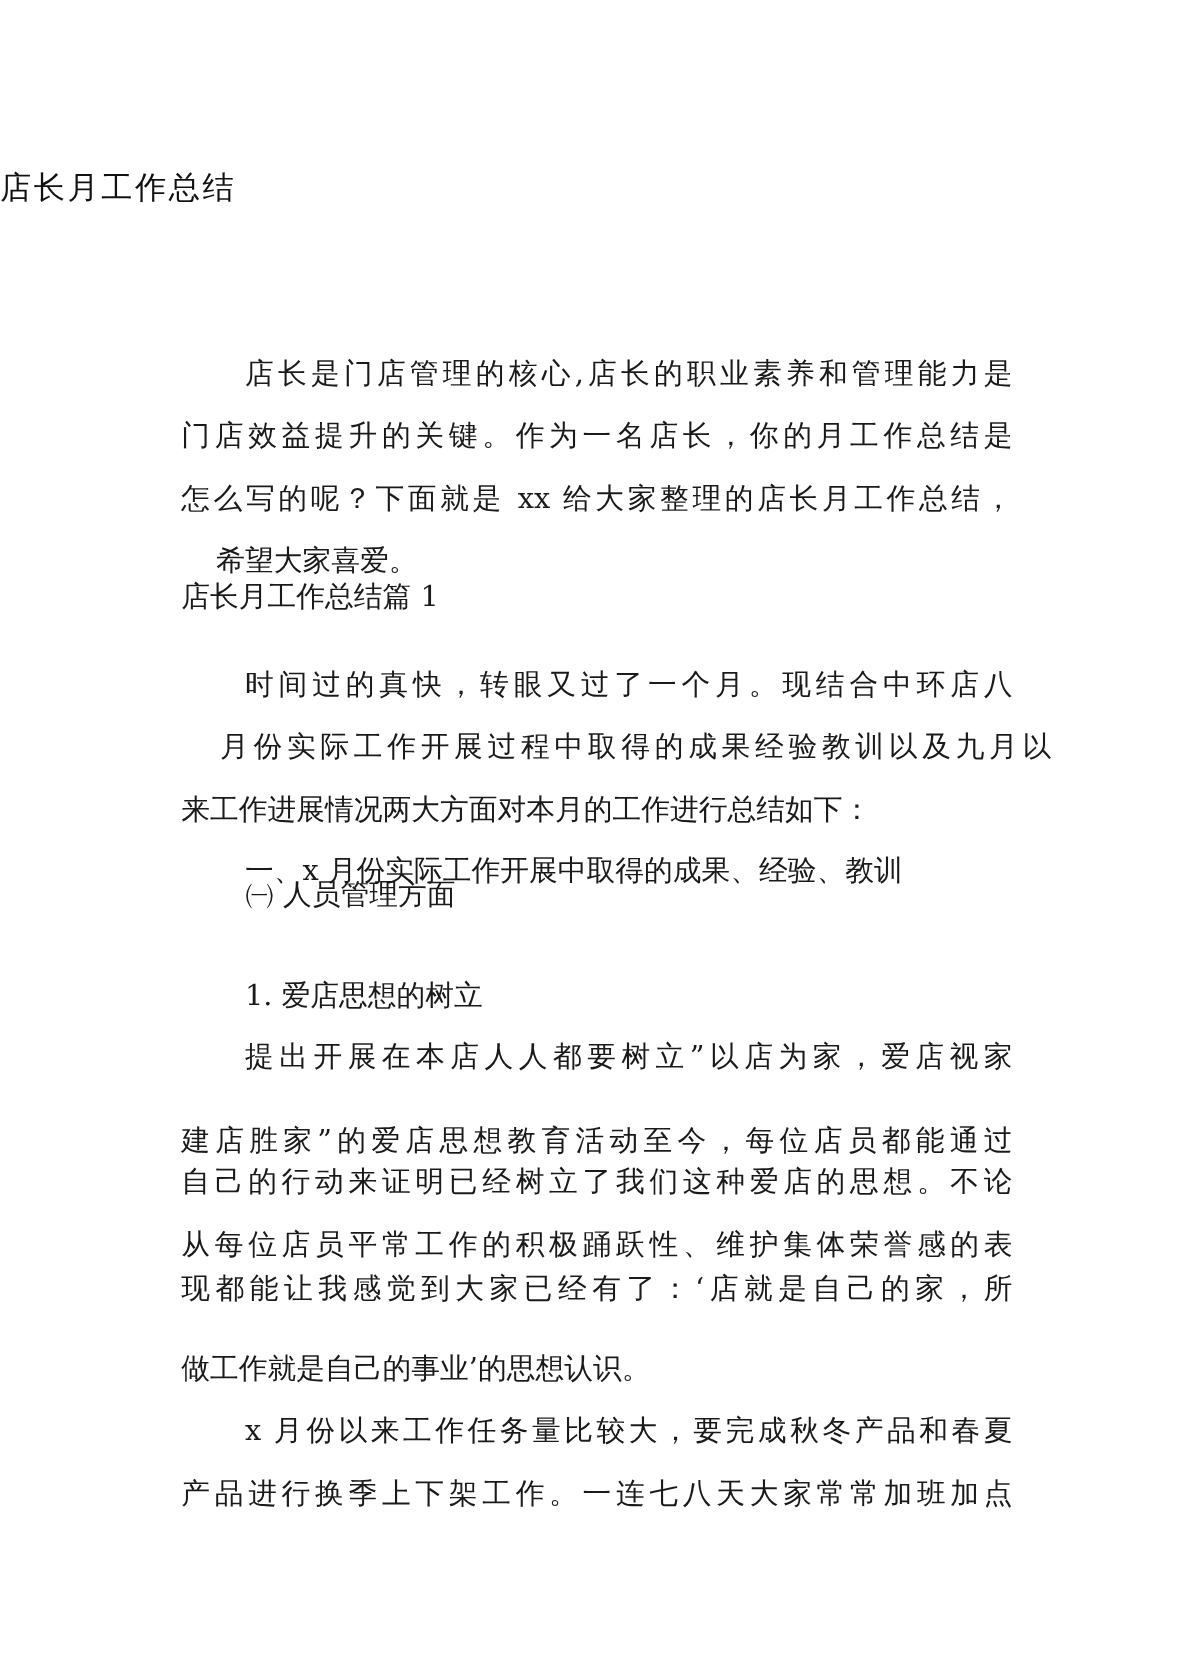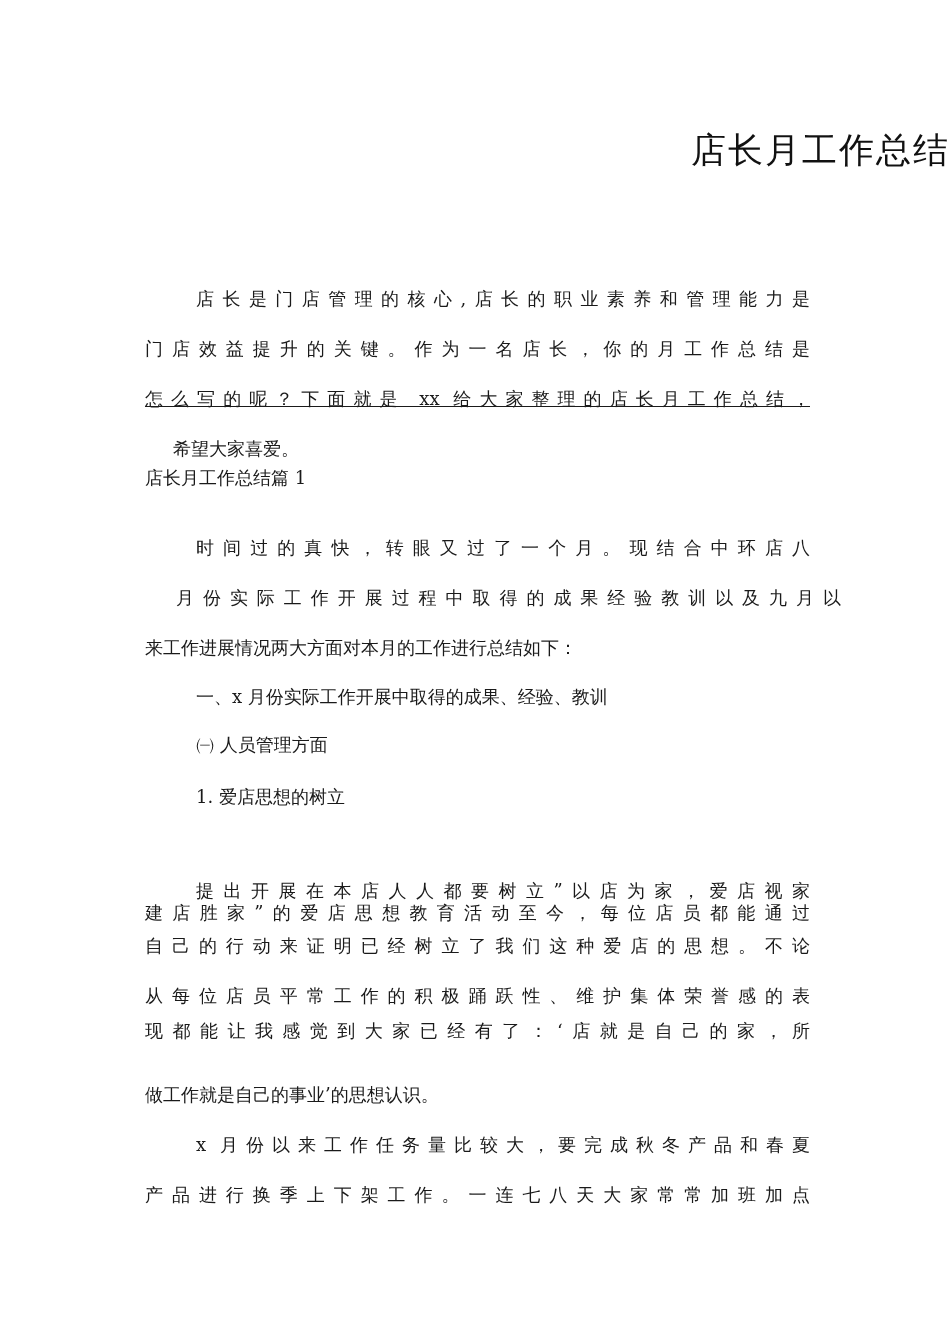--- a/index.html
+++ b/index.html
@@ -20,62 +20,62 @@
       top: 0;
       width: 950px;
       height: 1344px;
       background: #ffffff;
     }
     .title {
       position: absolute;
       left: 0;
       width: 950px;
       top: 126px;
-      text-align: right;
+      text-align: left;
       font-family: "DejaVu Sans", "Liberation Sans", sans-serif;
-      font-size: 35px;
+      font-size: 25px;
       letter-spacing: 2px;
       line-height: 48px;
       color: #111111;
     }
     .line {
       position: absolute;
       left: 145px;
       width: 665px;
       font-family: "DejaVu Serif", "Liberation Serif", serif;
-      font-size: 18px;
+      font-size: 23px;
       line-height: 34px;
       height: 34px;
       white-space: nowrap;
       color: #1a1a1a;
       text-align: justify;
       text-align-last: justify;
     }
     .line.indent { left: 196px; width: 614px; }
     .line.last { text-align-last: left; }
   </style>
 </head>
 <body>
 
 <div class="page">
   <div class="title">店长月工作总结</div>
 
   <div id="body-lines">
     <div class="line indent" style="top: 282px;">店长是门店管理的核心,店长的职业素养和管理能力是</div>
     <div class="line" style="top: 332px;">门店效益提升的关键。作为一名店长，你的月工作总结是</div>
-    <div class="line" style="top: 382px; text-decoration: underline;">怎么写的呢？下面就是 xx 给大家整理的店长月工作总结，</div>
+    <div class="line" style="top: 382px;">怎么写的呢？下面就是 xx 给大家整理的店长月工作总结，</div>
     <div class="line last" style="top: 432px; margin-left: 28px;">希望大家喜爱。</div>
     <div class="line last" style="top: 461px;">店长月工作总结篇 1</div>
     <div class="line indent" style="top: 531px;">时间过的真快，转眼又过了一个月。现结合中环店八</div>
     <div class="line" style="top: 581px; margin-left: 31px;">月份实际工作开展过程中取得的成果经验教训以及九月以</div>
     <div class="line last" style="top: 631px;">来工作进展情况两大方面对本月的工作进行总结如下：</div>
     <div class="line indent last" style="top: 680px;">一、x 月份实际工作开展中取得的成果、经验、教训</div>
-    <div class="line indent last" style="top: 728px;">㈠ 人员管理方面</div>
+    <div class="line indent last" style="top: 699px;">㈠ 人员管理方面</div>
     <div class="line indent last" style="top: 780px;">1. 爱店思想的树立</div>
-    <div class="line indent" style="top: 829px; margin-top: 45px;">提出开展在本店人人都要树立”以店为家，爱店视家</div>
+    <div class="line indent" style="top: 829px;">提出开展在本店人人都要树立”以店为家，爱店视家</div>
     <div class="line" style="top: 879px; margin-top: 17px;">建店胜家”的爱店思想教育活动至今，每位店员都能通过</div>
     <div class="line" style="top: 929px;">自己的行动来证明已经树立了我们这种爱店的思想。不论</div>
     <div class="line" style="top: 979px;">从每位店员平常工作的积极踊跃性、维护集体荣誉感的表</div>
     <div class="line" style="top: 1014px;">现都能让我感觉到大家已经有了：‘店就是自己的家，所</div>
     <div class="line last" style="top: 1078px;">做工作就是自己的事业’的思想认识。</div>
     <div class="line indent" style="top: 1128px;">x 月份以来工作任务量比较大，要完成秋冬产品和春夏</div>
     <div class="line" style="top: 1178px;">产品进行换季上下架工作。一连七八天大家常常加班加点</div>
   </div>
 </div>
 

